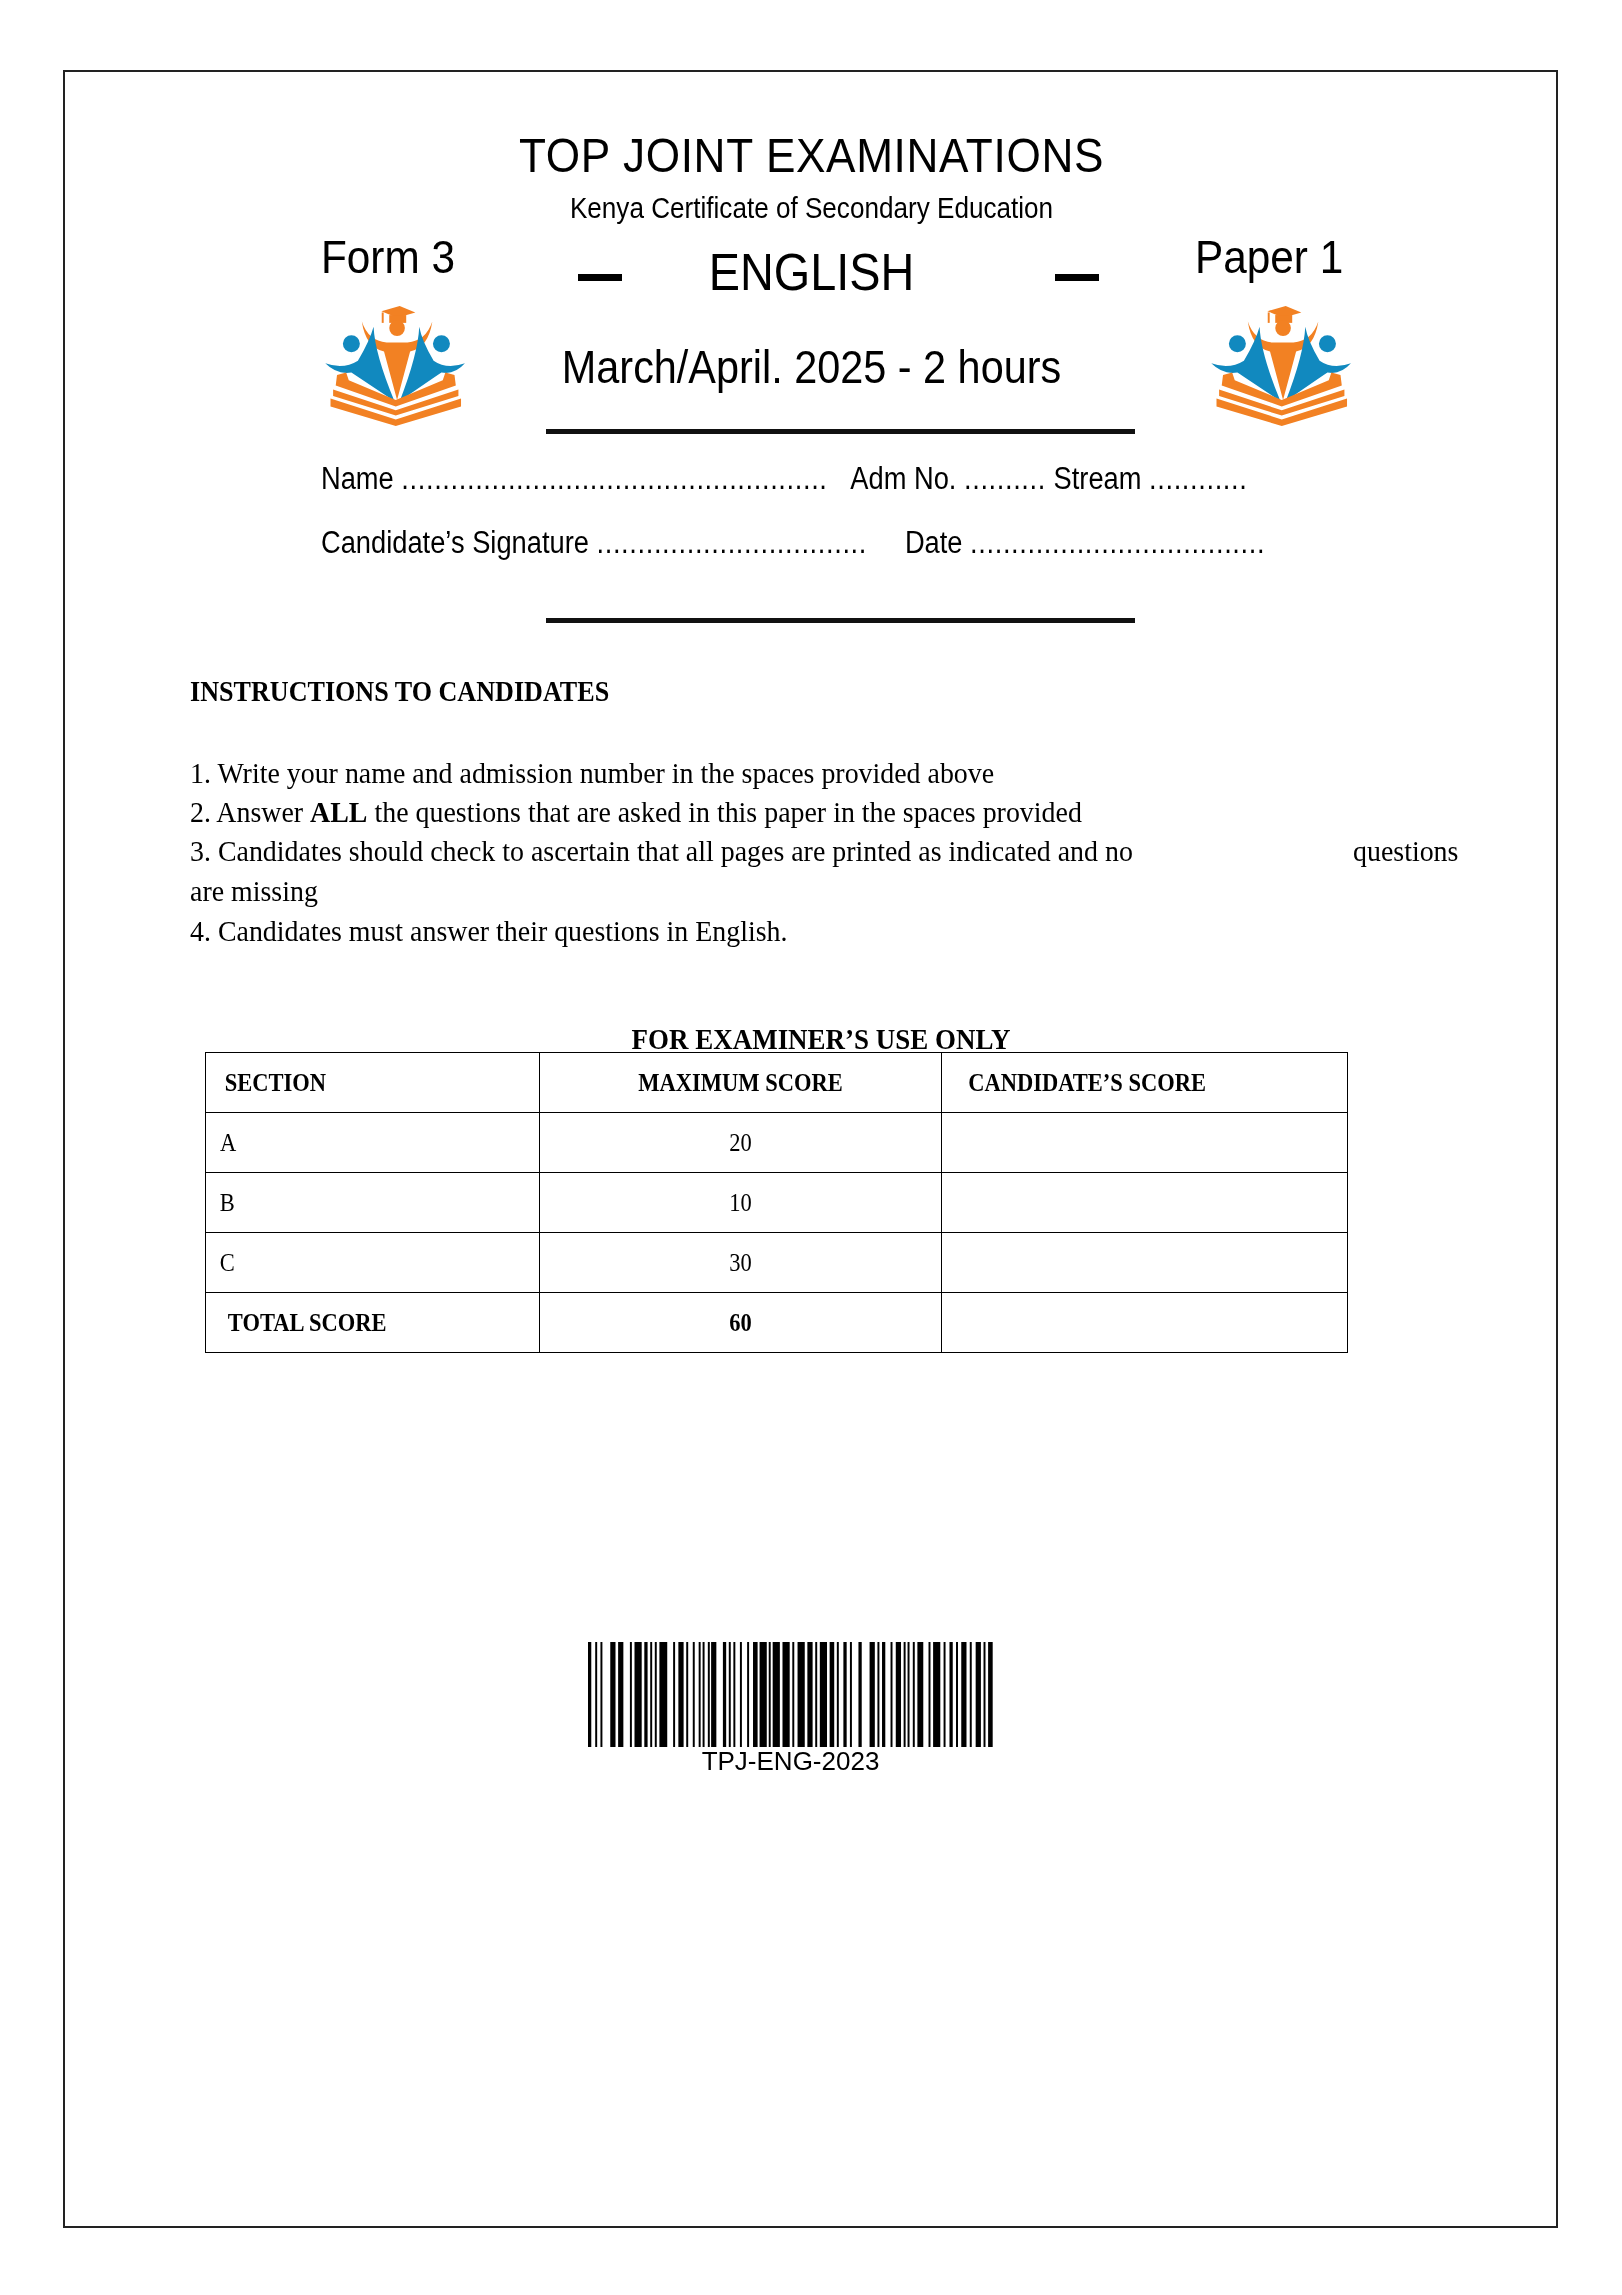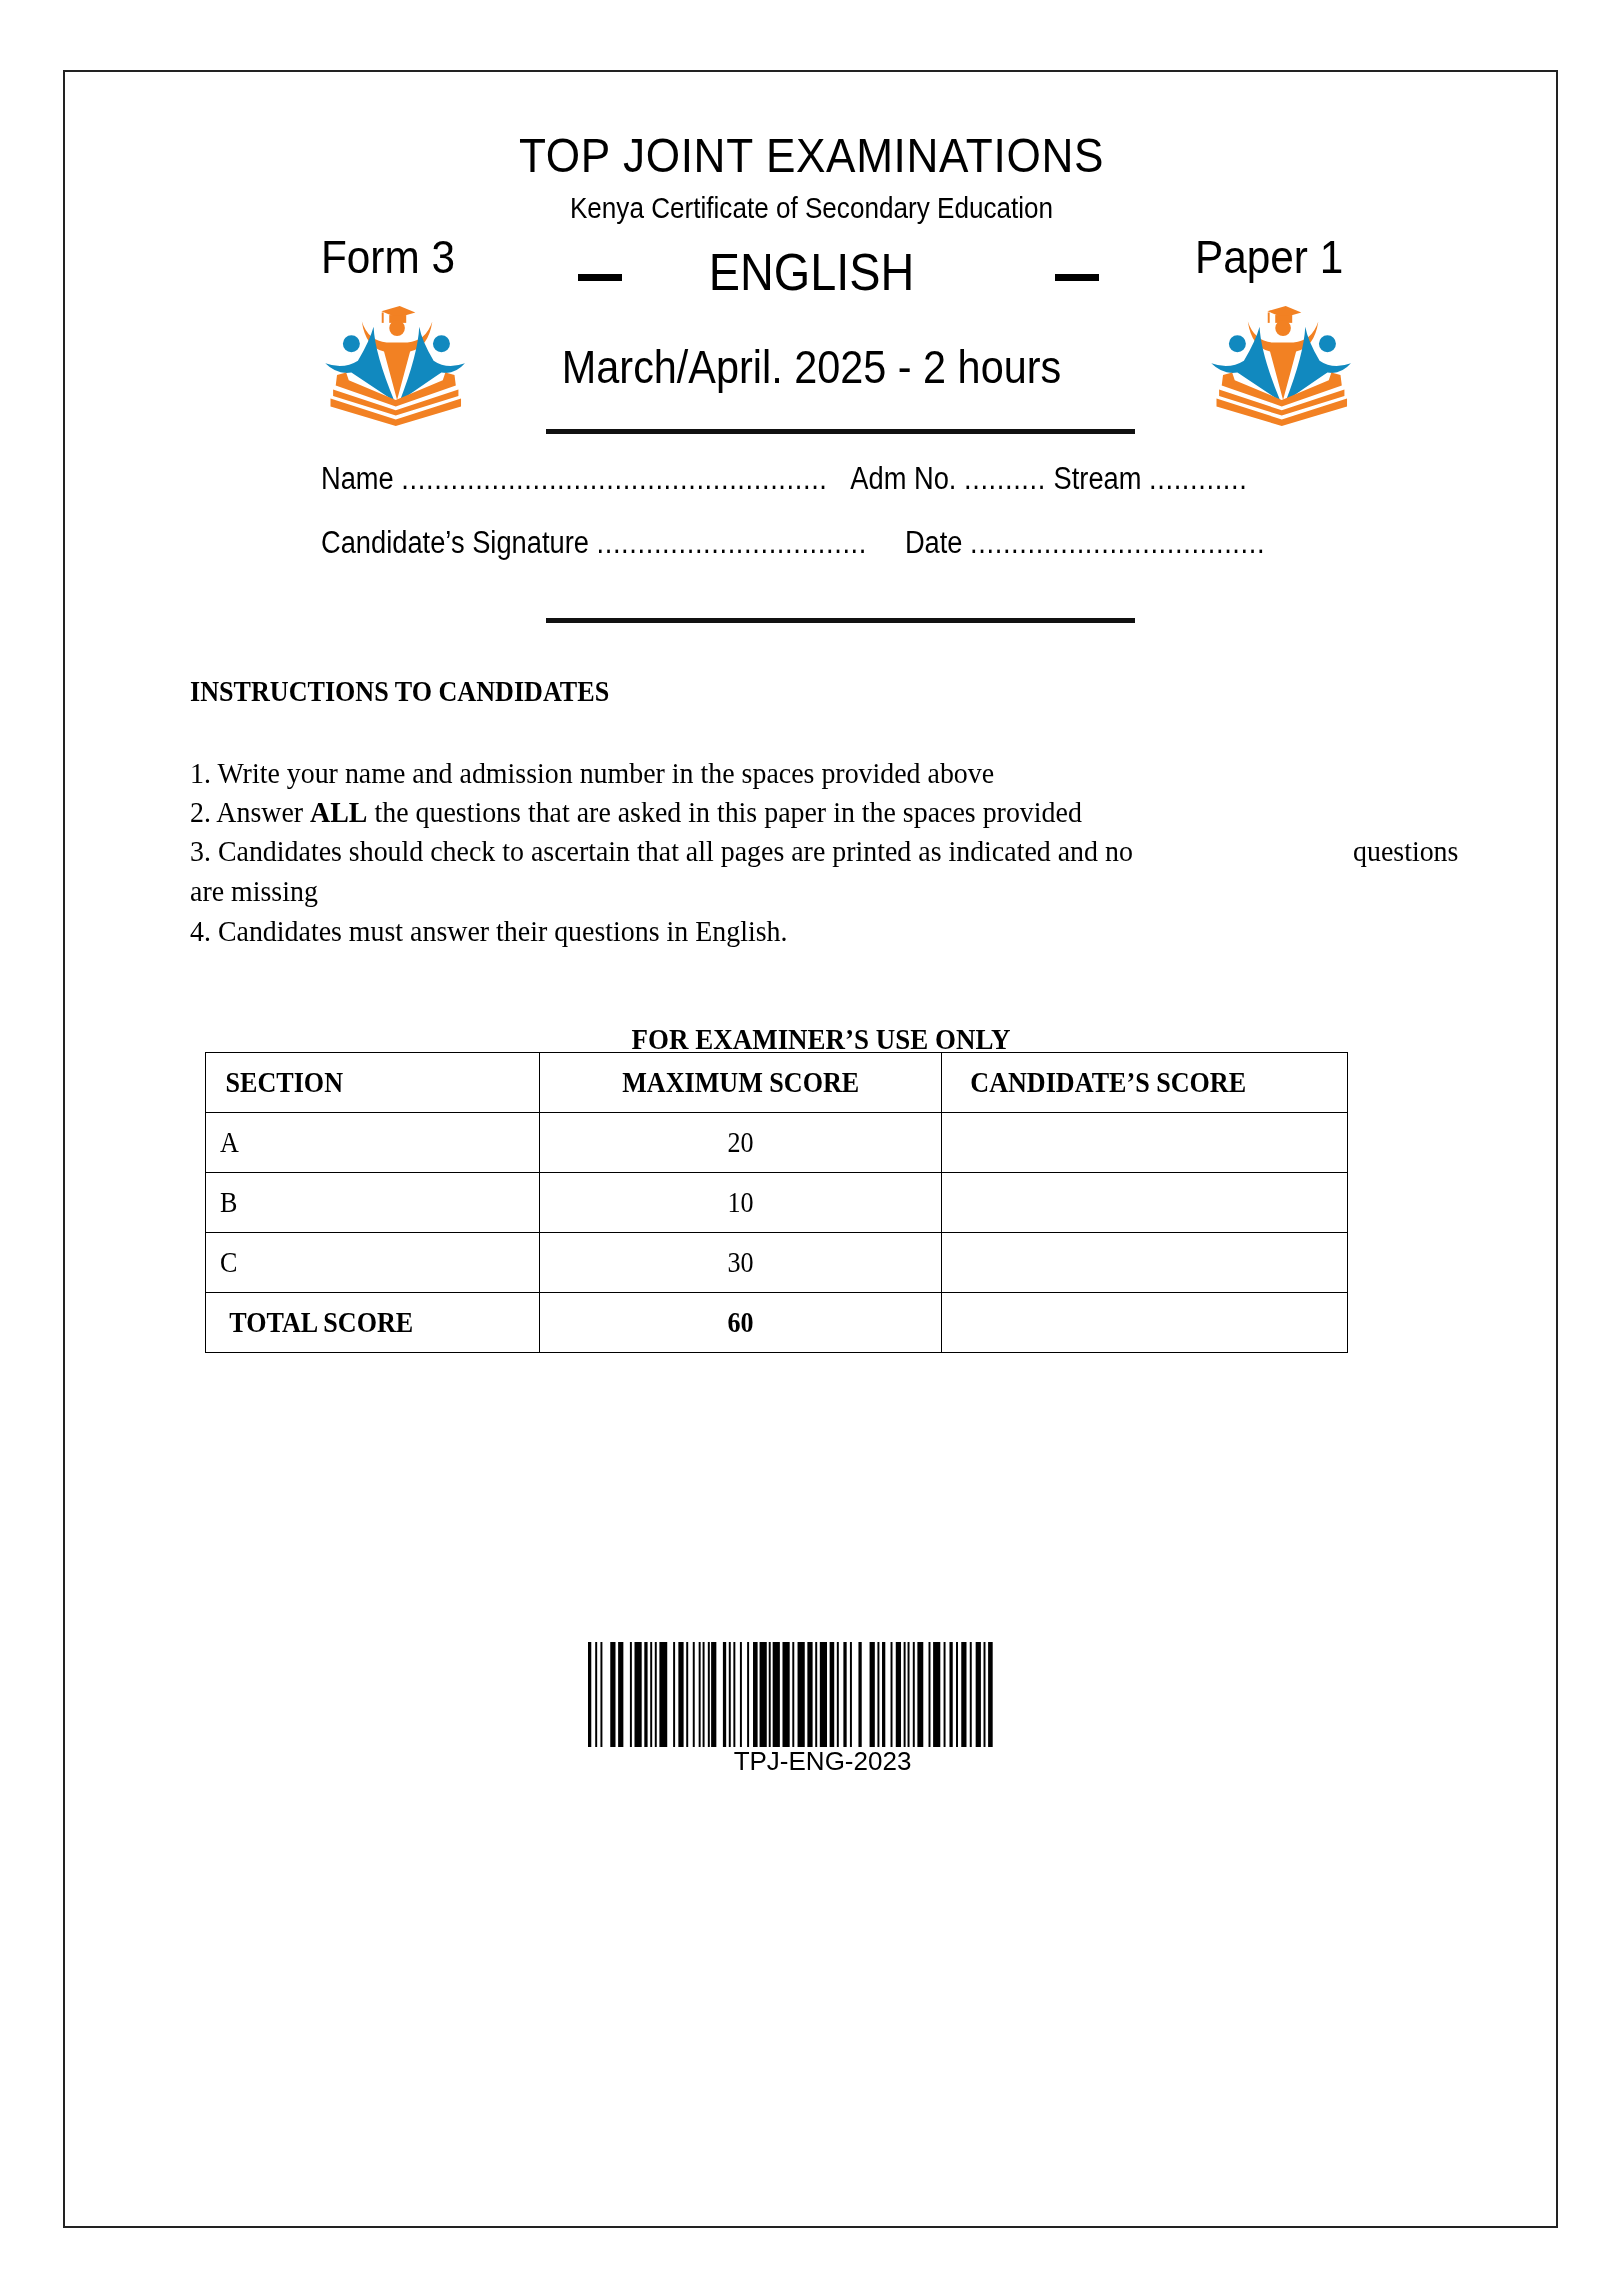--- a/index.html
+++ b/index.html
@@ -46,35 +46,35 @@
     #instr-2 { top: 795px; }
     #instr-3 { top: 834px; }
     #instr-3b { top: 874px; }
     #instr-4 { top: 914px; }
     #instr-3-tail { position: absolute; left: 1353px; top: 834px; font-size: 30px; transform: scaleX(0.93); transform-origin: left; }
 
     #examiner-heading { top: 1023px; font-size: 29px; font-weight: bold; transform: scaleX(0.93); }
 
     #score-table {
       position: absolute; left: 205px; top: 1052px; border-collapse: collapse;
-      font-size: 29px;
+      font-size: 25px;
     }
     #score-table td, #score-table th {
       border: 1.6px solid #000; height: 60px; padding: 0 13px; box-sizing: border-box;
       font-weight: normal; text-align: left; vertical-align: middle;
     }
     #score-table .c1 { width: 334px; }
     #score-table .c2 { width: 402px; text-align: center; margin-top: 17px; }
     #score-table .c3 { width: 406px; }
     #score-table th { font-weight: bold; }
     #score-table .bold { font-weight: bold; }
     .cell-text { display: inline-block; transform: scaleX(0.9); }
 
     #barcode { position: absolute; left: 588px; top: 1642px; width: 406px; height: 105px; }
-    #barcode-text { position: absolute; left: 0; width: 1581px; top: 1746px; text-align: center; font-size: 26px; margin-left: 32px; }
+    #barcode-text { position: absolute; left: 0; width: 1581px; top: 1746px; text-align: center; font-size: 26px; }
   </style>
 </head>
 <body>
 
 <div class="page-frame"></div>
 
 <div id="org-title" class="abs center-x sans">TOP JOINT EXAMINATIONS</div>
 <div id="org-subtitle" class="abs center-x sans">Kenya Certificate of Secondary Education</div>
 
 <div id="form-label" class="abs sans">Form 3</div>

